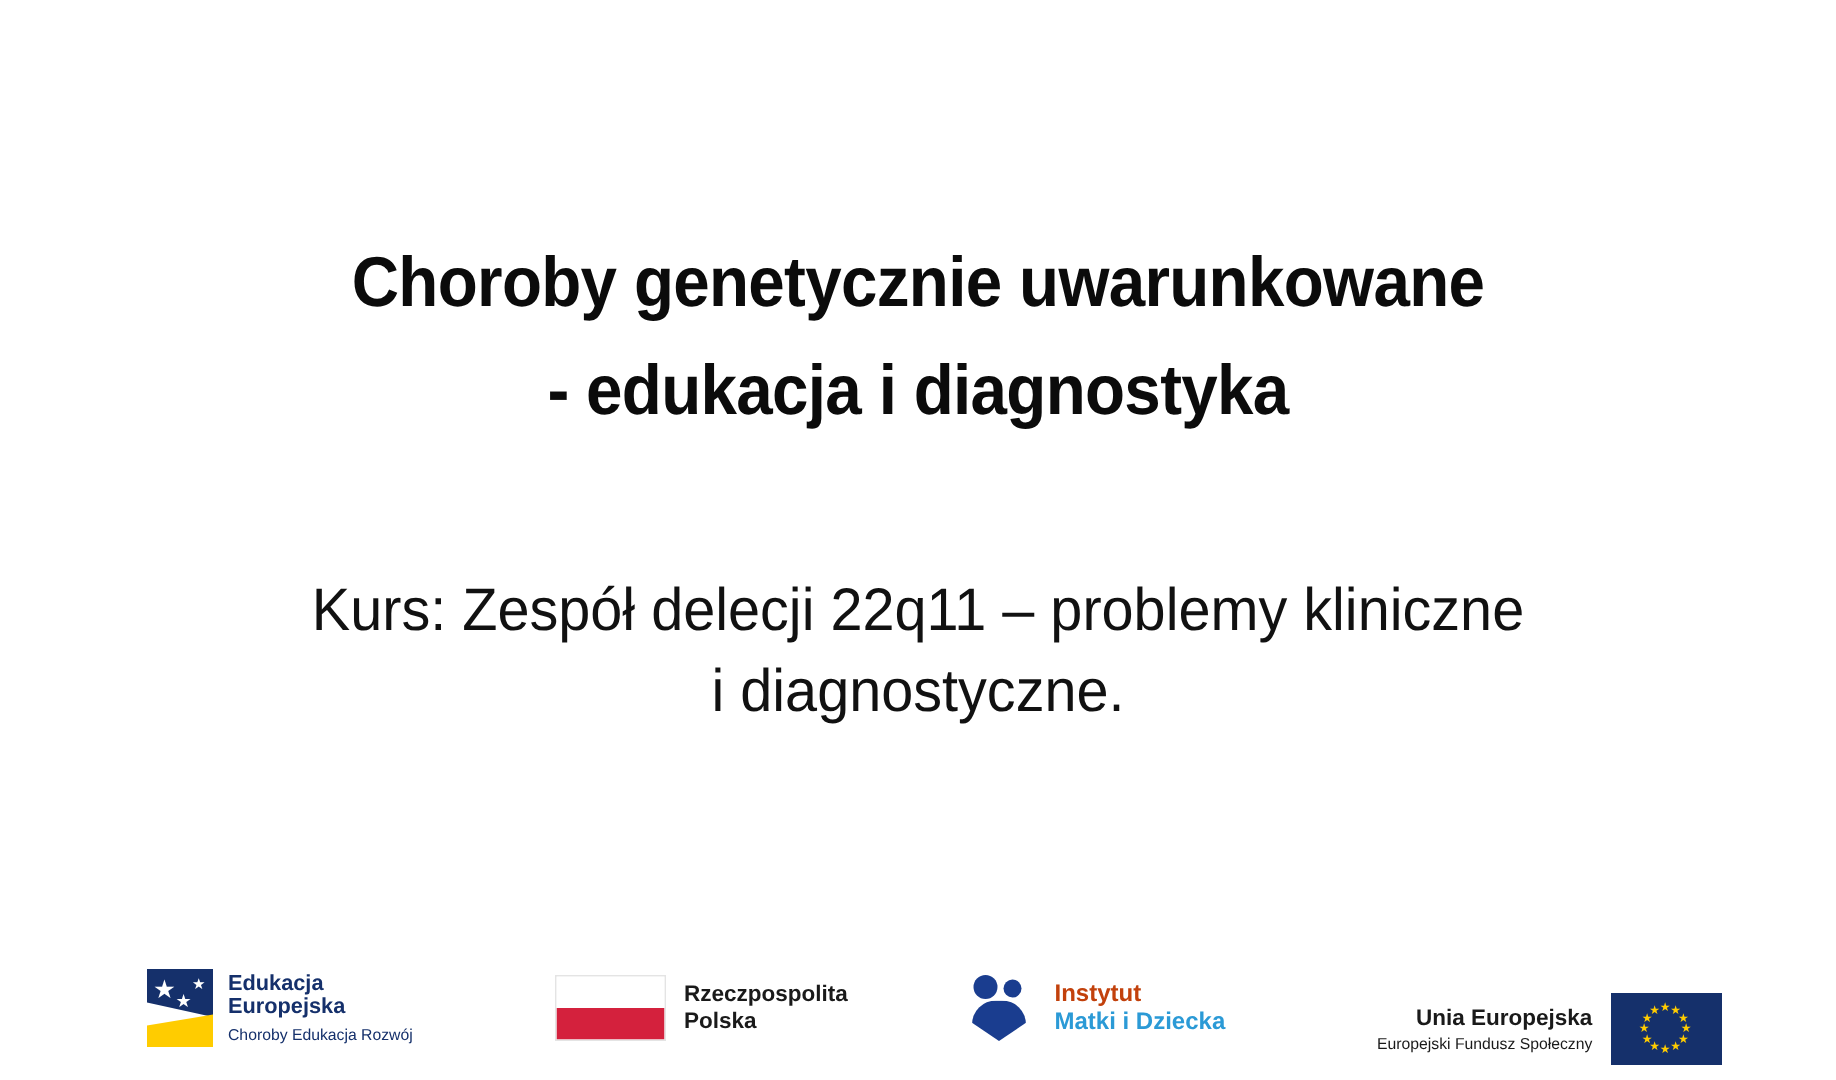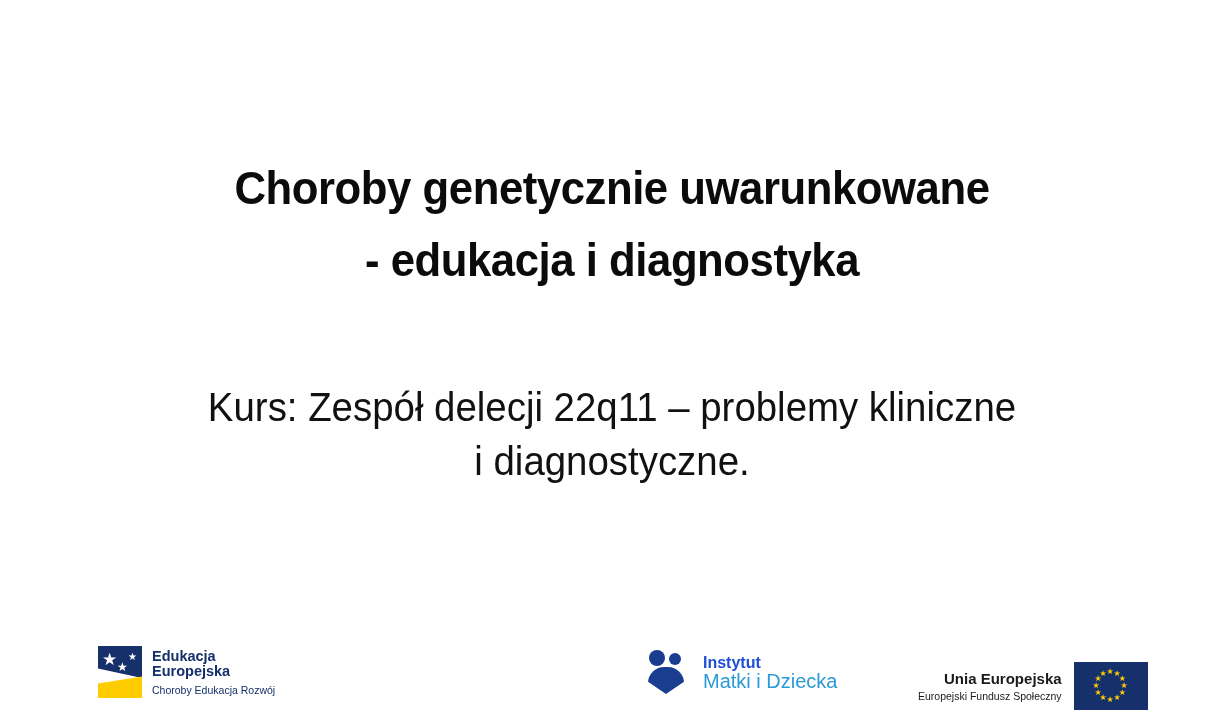--- a/index.html
+++ b/index.html
@@ -163,26 +163,26 @@
     position: absolute;
     left: 0; top: 17px;
     width: 36px; height: 27px;
     background: #1a3d8f;
     border-radius: 16px 16px 4px 4px;
     clip-path: polygon(0 0, 100% 0, 100% 55%, 50% 100%, 0 55%);
   }
   .imd-text-1 {
     font-size: 16px;
     font-weight: 700;
-    color: #1d4ed8;
+    color: #c2410c;
     line-height: 19px;
   }
   .imd-text-2 {
-    font-size: 20px;
-    font-weight: 400;
+    font-size: 16px;
+    font-weight: 700;
     color: #2b9ad6;
     line-height: 19px;
   }
 
   
   .logo-ue { left: 918px; bottom: 10px; }
   .ue-text {
     text-align: right;
     margin-right: 12px;
   }
@@ -237,20 +237,30 @@
         <div class="fe-star s2">★</div>
         <div class="fe-star s3">★</div>
       </div>
       <div>
         <div class="fe-text">Edukacja</div>
         <div class="fe-text">Europejska</div>
         <div class="fe-sub">Choroby Edukacja Rozwój</div>
       </div>
     </div>
 
+    <div class="logo logo-rp">
+      <div class="flag">
+        <div class="white"></div>
+        <div class="red"></div>
+      </div>
+      <div>
+        <div class="rp-text">Rzeczpospolita</div>
+        <div class="rp-text">Polska</div>
+      </div>
+    </div>
 
     <div class="logo logo-imd">
       <div class="imd-mark">
         <div class="head-big"></div>
         <div class="head-small"></div>
         <div class="body-shape"></div>
       </div>
       <div>
         <div class="imd-text-1">Instytut</div>
         <div class="imd-text-2">Matki i Dziecka</div>

